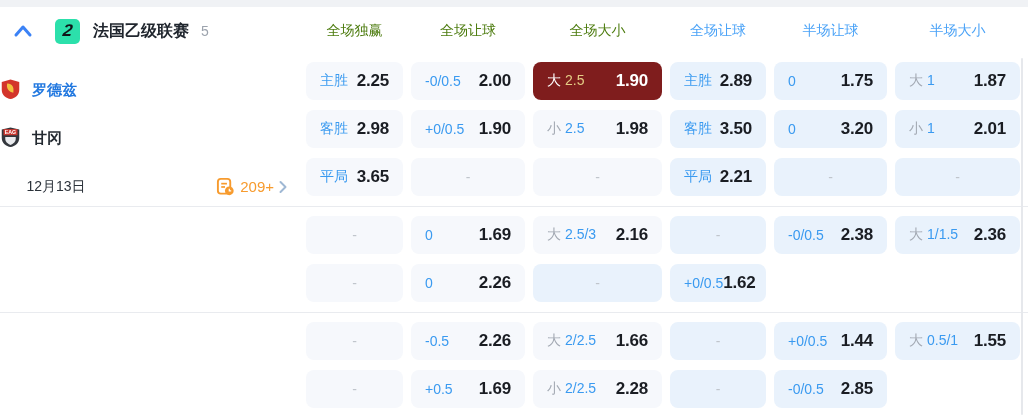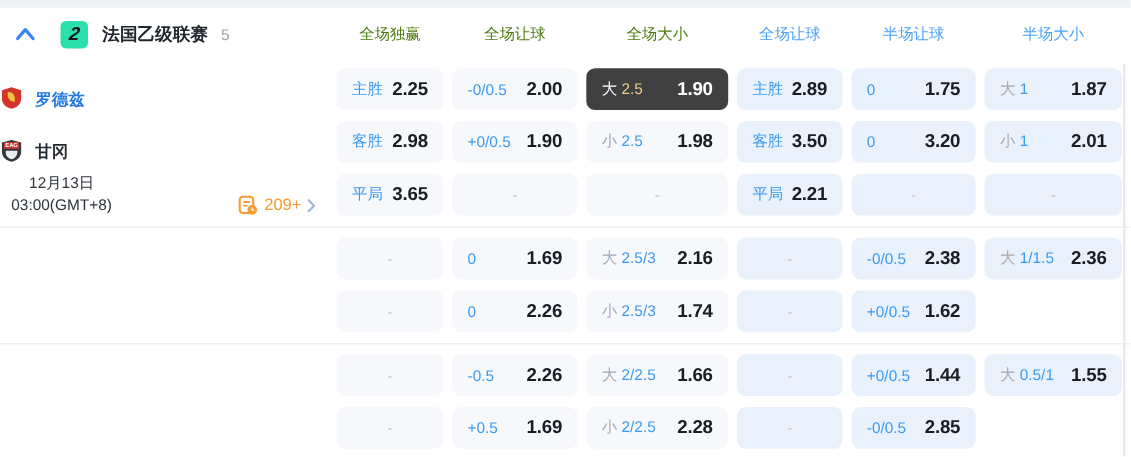--- a/index.html
+++ b/index.html
@@ -36,21 +36,21 @@
   .more-link { margin-left:auto; margin-right:10px; display:flex; align-items:center; cursor:pointer; }
   .more-count { color:#f79b2e; font-size:15px; margin:0 4px 0 5px; }
 
   .cell { height:38px; border-radius:8px; background:#f6f8fc; display:flex; align-items:center;
     justify-content:space-between; padding:0 14px; cursor:pointer; }
   .cell.half { background:#e9f2fc; }
   .cell .lbl { font-size:14px; color:#3a9af0; white-space:nowrap; }
   .cell .prefix { color:#a3a9b3; margin-right:4px; }
   .cell .line { color:#3a9af0; }
   .cell .val { font-size:17px; font-weight:700; color:#1a1d23; letter-spacing:-0.2px; }
-  .cell.hl { background:#404040; }
+  .cell.hl { background:#7f1d1d; }
   .cell.hl .lbl,.cell.hl .val { color:#fff; }
   .cell.hl .prefix { color:#fff; }
   .cell.hl .line { color:#e5cd85; }
   .cell.dash { justify-content:center; cursor:default; }
   .cell .dashtxt { color:#c0c5cc; font-size:14px; }
 
   .scrollbar { position:absolute; right:5px; top:58px; bottom:0; width:2px; background:#e6e8ec; border-radius:2px; }
 </style>
 </head>
 <body>
@@ -145,21 +145,20 @@
           </div>
           <div class="cell half">
             <span class="lbl"><span class="prefix">小</span><span class="line">1</span></span>
             <span class="val">2.01</span>
           </div>
         </div>
         <div class="grid row">
           <div class="left">
             <div class="meta-date">
               <div>12月13日</div>
-              <div>03:00(GMT+8)</div>
             </div>
             <span class="more-link">
               <span style="display: flex;">
                 <svg width="19" height="19" viewBox="0 0 20 20">
                   <rect x="2" y="2" width="13" height="15.5" rx="3" fill="none" stroke="#f79b2e" stroke-width="2"></rect>
                   <line x1="5.5" y1="7" x2="11.5" y2="7" stroke="#f79b2e" stroke-width="1.8"></line>
                   <line x1="5.5" y1="10.5" x2="9.5" y2="10.5" stroke="#f79b2e" stroke-width="1.8"></line>
                   <circle cx="14" cy="14.5" r="4.6" fill="#f79b2e"></circle>
                   <polyline points="14,12.3 14,14.7 16,14.7" fill="none" stroke="#fff" stroke-width="1.3"></polyline>
                 </svg>
@@ -222,24 +221,20 @@
         </div>
         <div class="grid row">
           <div class="left"></div>
           <div class="cell dash">
             <span class="dashtxt">-</span>
           </div>
           <div class="cell">
             <span class="lbl">0</span>
             <span class="val">2.26</span>
           </div>
-          <div class="cell">
-            <span class="lbl"><span class="prefix">小</span><span class="line">2.5/3</span></span>
-            <span class="val">1.74</span>
-          </div>
           <div class="cell half dash">
             <span class="dashtxt">-</span>
           </div>
           <div class="cell half">
             <span class="lbl">+0/0.5</span>
             <span class="val">1.62</span>
           </div>
         </div>
       </section>
       <section class="group">

